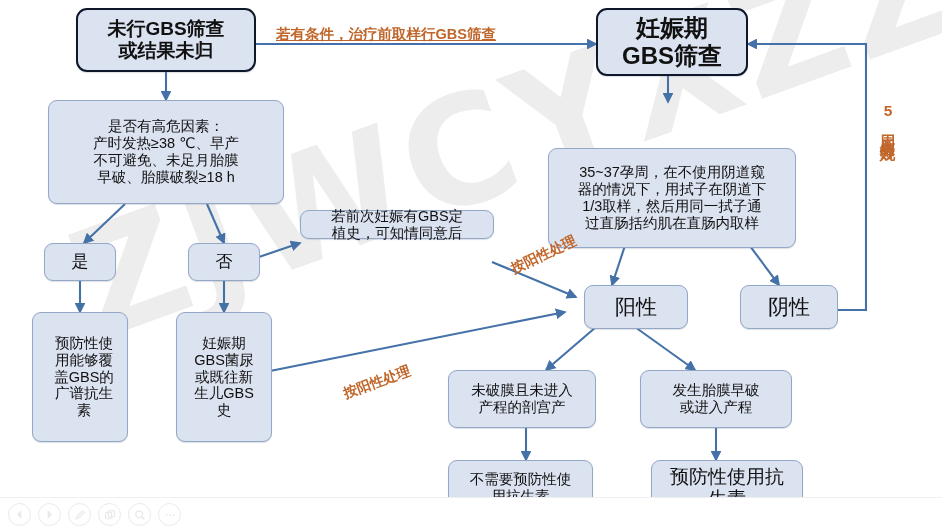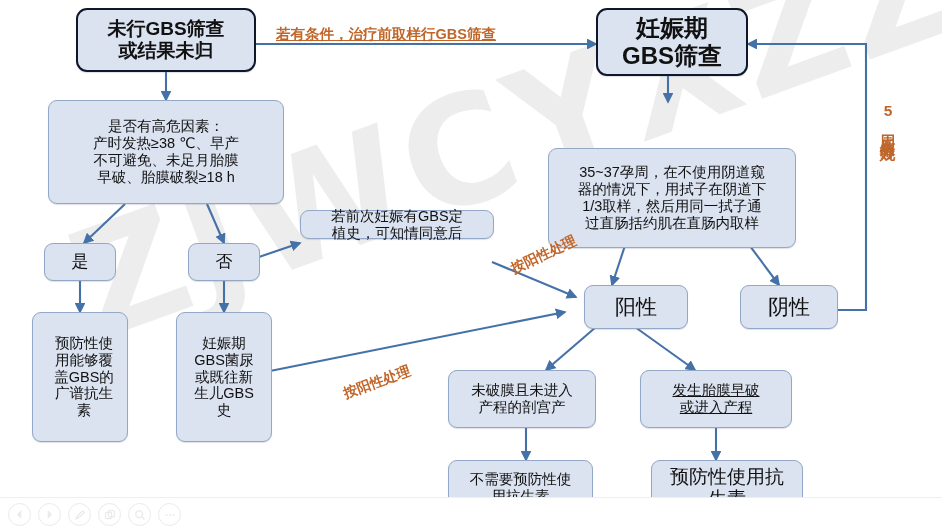--- a/index.html
+++ b/index.html
@@ -227,21 +227,21 @@
 
   <div class="node" style="left:740px;top:285px;width:98px;height:44px;font-size:21px;">
     <span class="txt">阴性</span>
   </div>
 
   <div class="node" style="left:448px;top:370px;width:148px;height:58px;font-size:14.5px;align-items:center;">
     <span class="txt">未破膜且未进入
 产程的剖宫产</span>
   </div>
 
-  <div class="node" style="left:640px;top:370px;width:152px;height:58px;font-size:14.5px;text-decoration:underline;">
+  <div class="node" style="left:640px;top:370px;width:152px;height:58px;font-size:14.5px;">
     <span class="txt">发生胎膜早破
 或进入产程</span>
   </div>
 
   <div class="node" style="left:448px;top:460px;width:145px;height:56px;font-size:14.5px;">
     <span class="txt">不需要预防性使
 用抗生素</span>
   </div>
 
   <div class="node" style="left:651px;top:460px;width:152px;height:56px;font-size:19px;">

